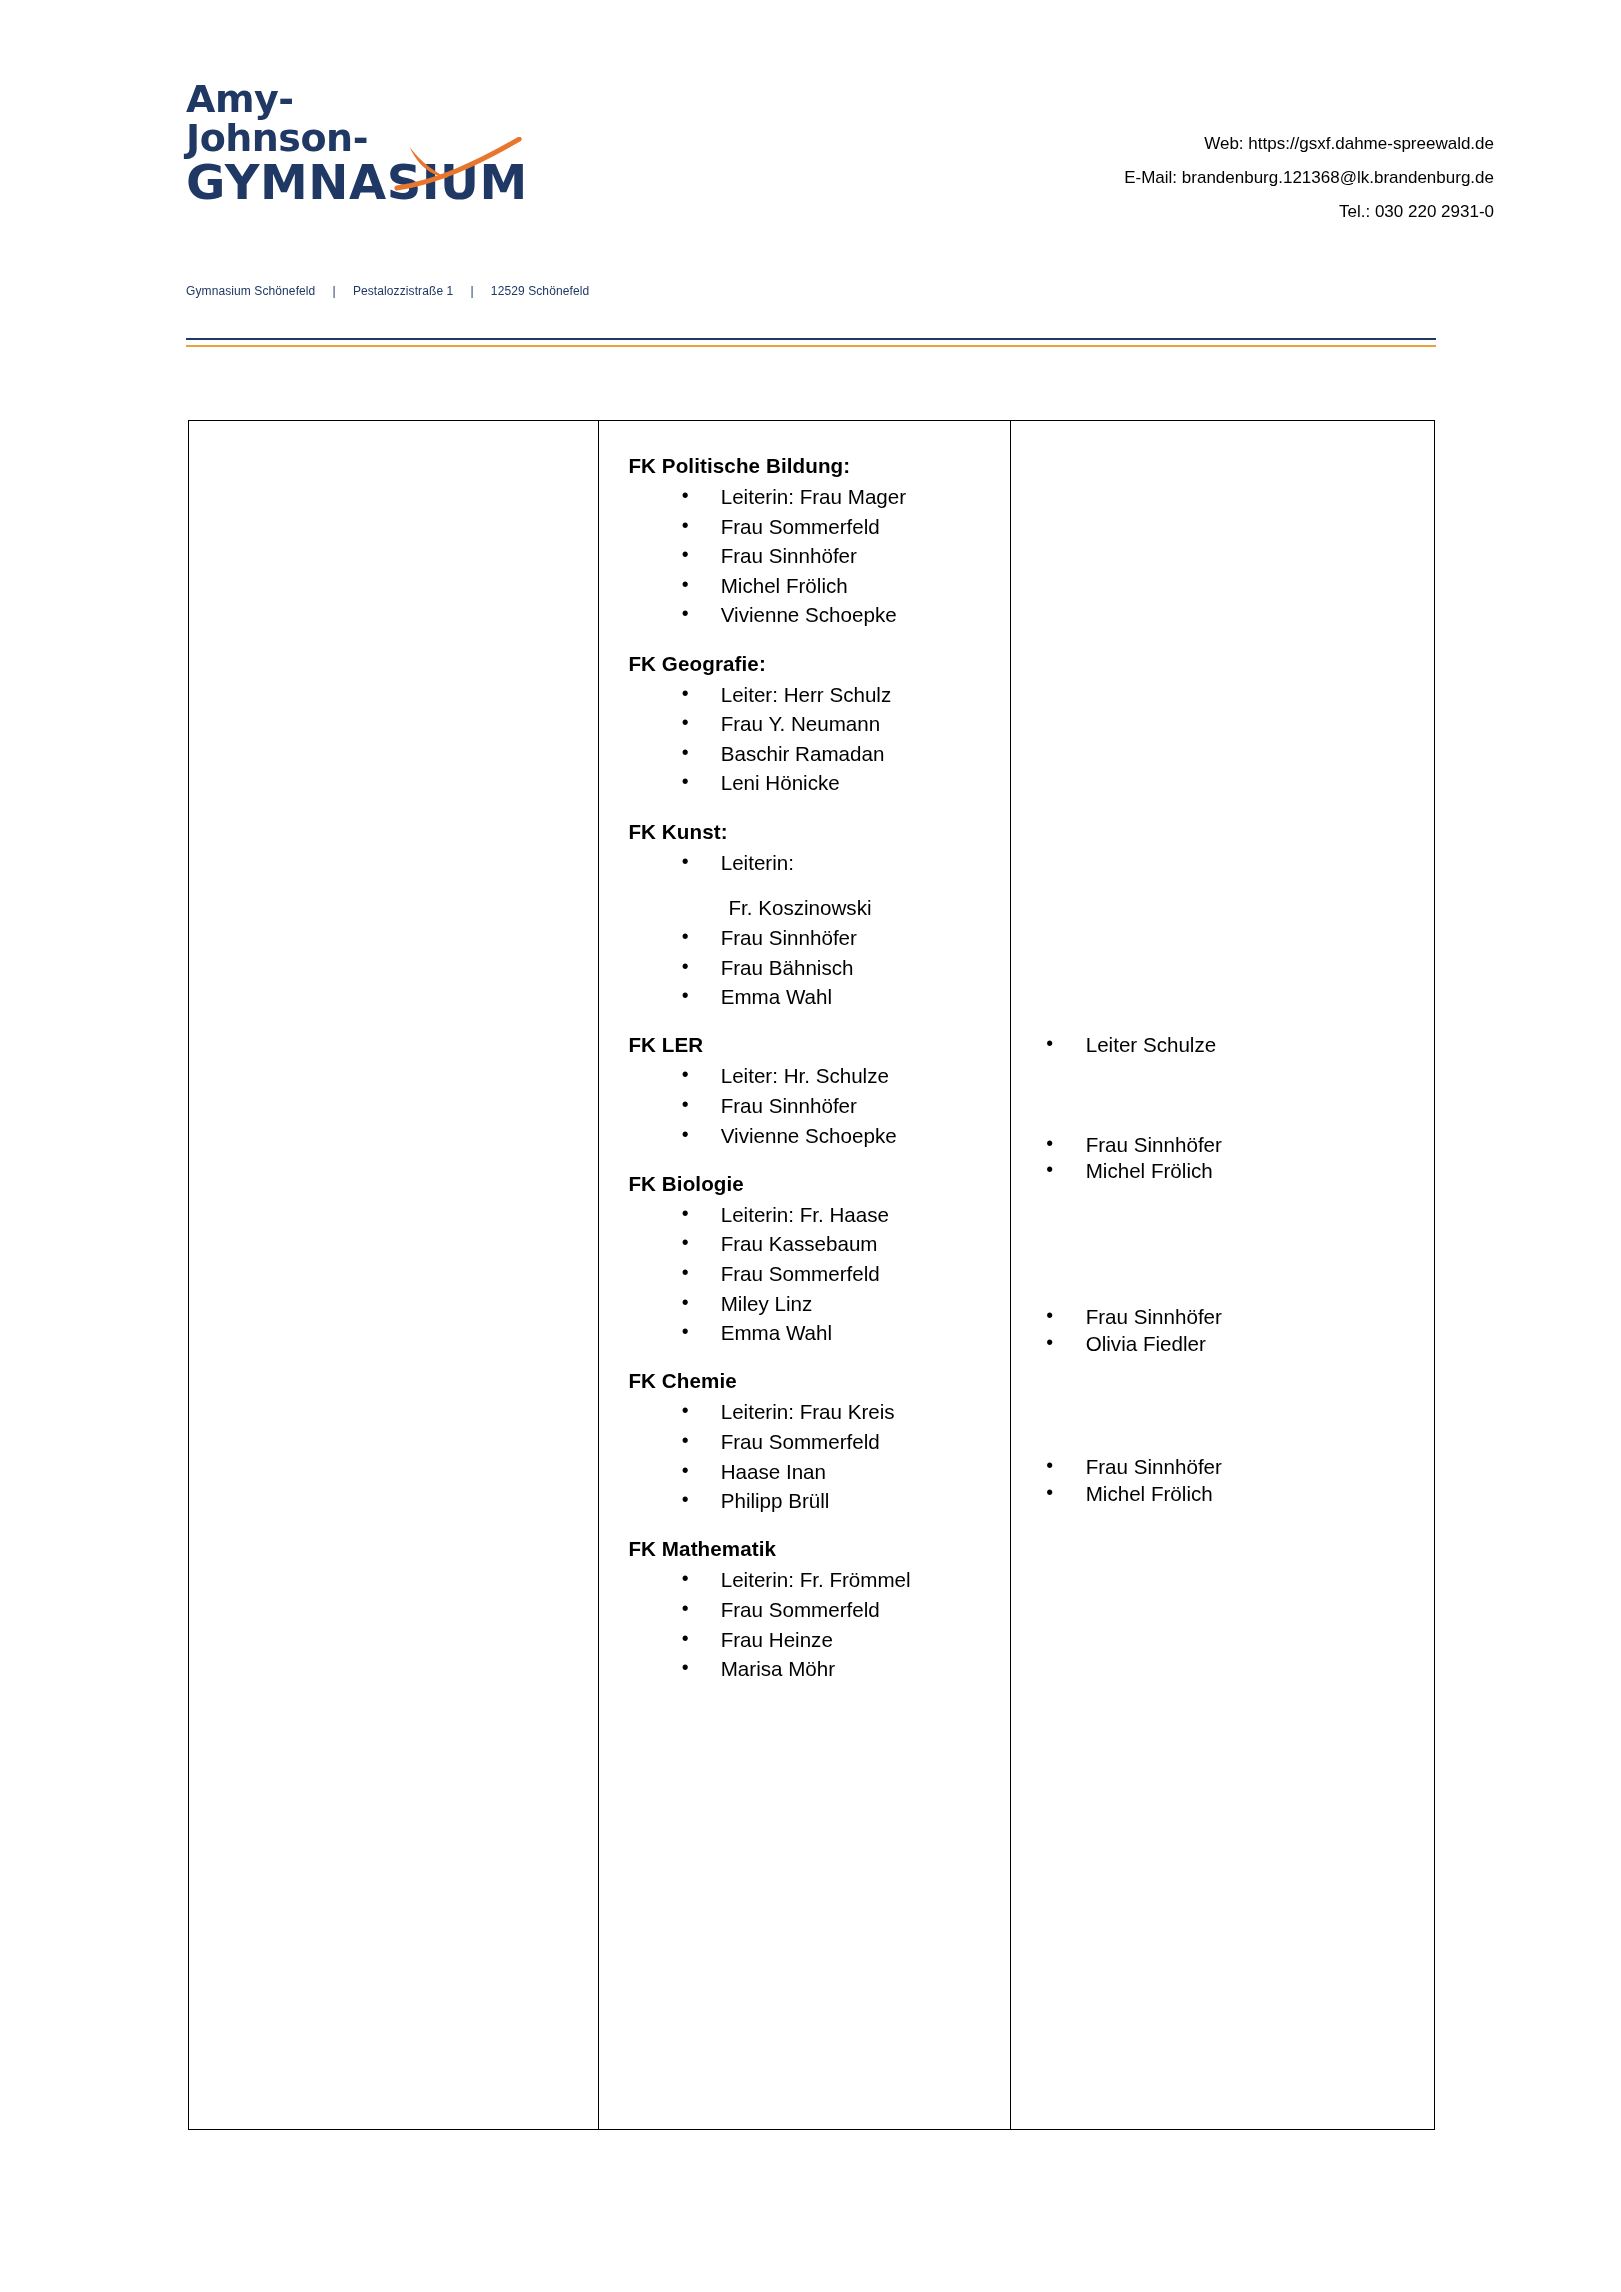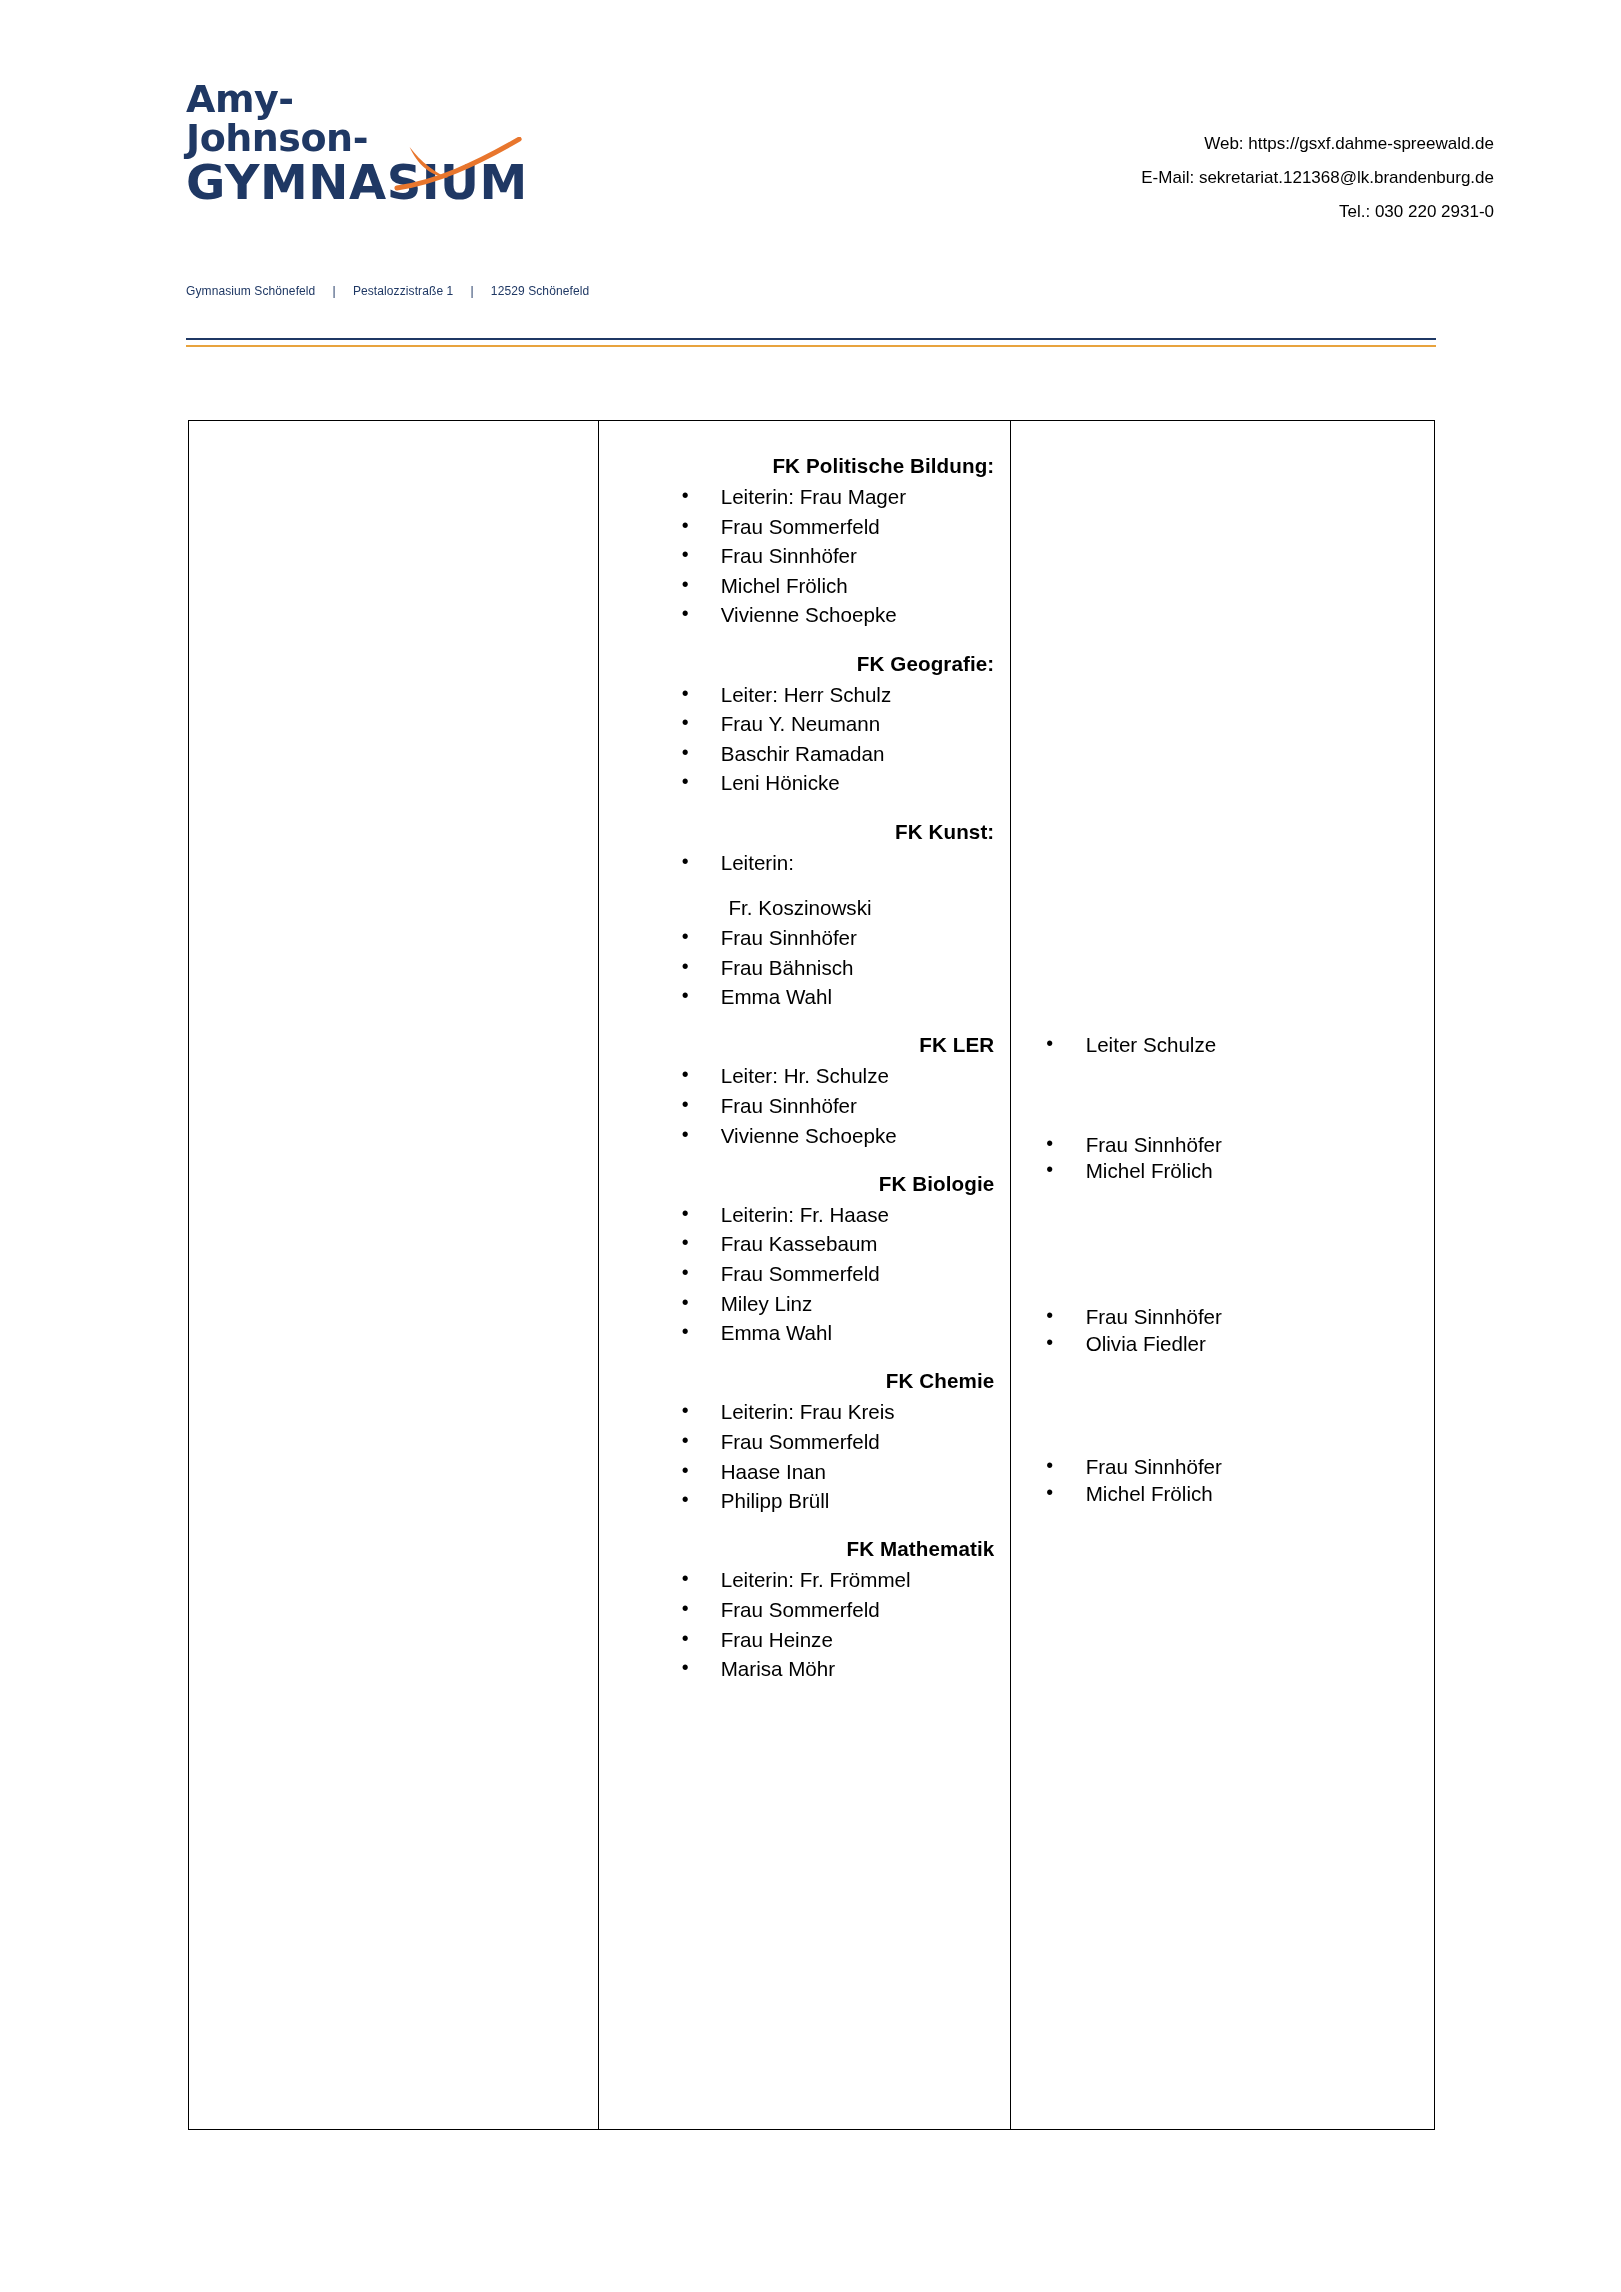--- a/index.html
+++ b/index.html
@@ -139,21 +139,20 @@
 
   .fk-group {
     margin-bottom: 23.5px;
   }
   .fk-title {
     font-weight: 700;
     font-size: 20.6px;
     color: #000;
     margin: 0 0 5.9px 13.7px;
     letter-spacing: 0.1px;
-    text-align: right;
   }
   ul.members {
     list-style: none;
     margin: 0;
     padding: 0;
   }
   ul.members li {
     position: relative;
     font-size: 20.6px;
     line-height: 1.25;
@@ -202,21 +201,21 @@
       <div class="logo-line l3">GYMNASIUM</div>
     </div>
 
     <svg class="swoosh" viewBox="0 0 140 60">
       <path d="M5 52 C 45 46, 85 28, 130 2" stroke="#e8762d" stroke-width="5" fill="none" stroke-linecap="round"></path>
       <path d="M18 10 C 30 26, 44 36, 58 42 C 40 40, 26 28, 18 10 Z" fill="#e8762d"></path>
     </svg>
 
     <div class="contact-block">
       <div>Web: https://gsxf.dahme-spreewald.de</div>
-      <div>E-Mail: sekretariat.121368@lk.brandenburg.de</div>
+      <div>E-Mail: brandenburg.121368@lk.brandenburg.de</div>
       <div>Tel.: 030 220 2931-0</div>
     </div>
 
     <div class="addressline">
       <span>Gymnasium Schönefeld</span>
       <span class="sep">|</span>
       <span>Pestalozzistraße 1</span>
       <span class="sep">|</span>
       <span>12529 Schönefeld</span>
     </div>

